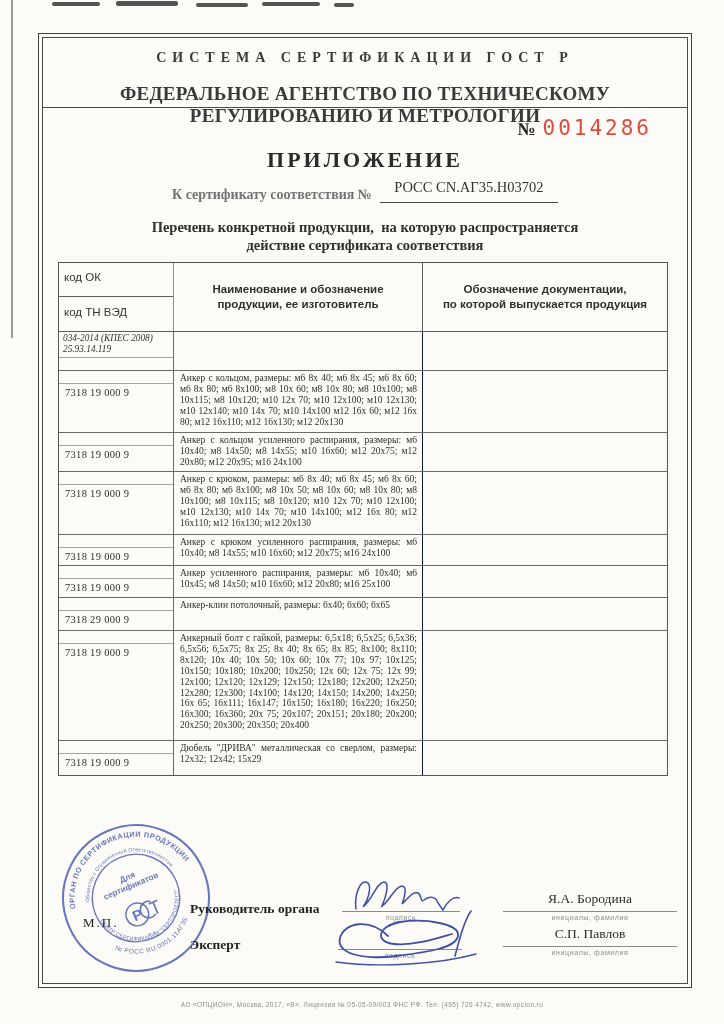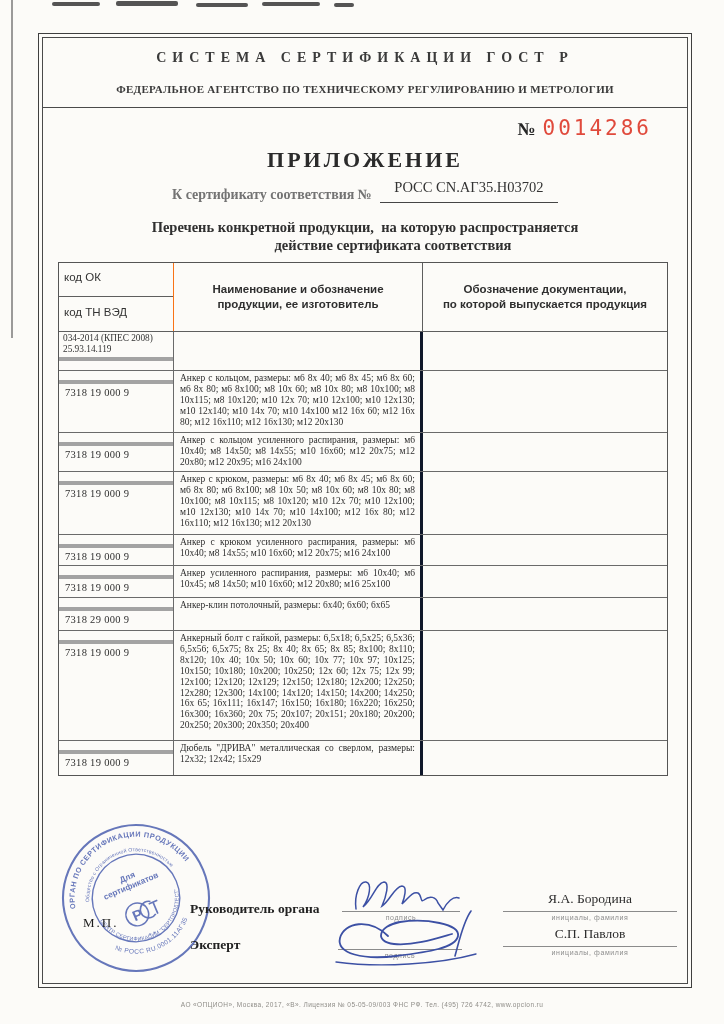--- a/index.html
+++ b/index.html
@@ -27,21 +27,21 @@
     position:absolute;inset:3px;
     border:1.1px solid #4a4a4a;
   }
   .sys-title{
     position:absolute;left:38px;width:654px;top:50px;
     text-align:center;font-size:14px;font-weight:bold;letter-spacing:6px;
     color:#3a3a3a;
   }
   .agency-title{
     position:absolute;left:44px;width:642px;top:83px;
-    text-align:center;font-size:11px;font-weight:bold;letter-spacing:.3px;
+    text-align:center;font-size:19px;font-weight:bold;letter-spacing:.3px;
     color:#3a3a3a;
   }
   .head-rule{
     position:absolute;left:43px;top:107px;width:645px;height:0;
     border-top:1.2px solid #4a4a4a;
   }
   .blank-no{
     position:absolute;right:72px;top:116px;
     display:flex;align-items:baseline;gap:7px;
   }
@@ -65,21 +65,21 @@
     border-bottom:1.4px solid #454545;
     padding:0 14px 7px 14px;margin-left:8px;line-height:1;
     min-width:150px;text-align:center;
   }
   .subtitle{
     position:absolute;left:38px;width:654px;
     text-align:center;font-size:14.5px;font-weight:bold;color:#2f2f2f;
     white-space:pre-wrap;
   }
   .subtitle.l1{top:219px;}
-  .subtitle.l2{top:237px;margin-left:28px;}
+  .subtitle.l2{top:237px;}
   
   .ptable{
     position:absolute;left:58px;top:262px;width:610px;
     border:1.2px solid #555;box-sizing:border-box;
     font-size:10px;color:#333;
   }
   .thead{display:flex;border-bottom:1px solid #5e5e5e;height:69px;box-sizing:border-box;}
   .tc{box-sizing:border-box;}
   .hc1{width:115px;border-right:1px solid #f97316;font-family:"Liberation Sans",sans-serif;font-size:11.5px;}
   .hc1 .sub1{height:34px;border-bottom:1px solid #5e5e5e;box-sizing:border-box;padding:8px 0 0 5px;}
@@ -88,26 +88,26 @@
   .hc3{flex:1;}
   .hc2,.hc3{
     display:flex;flex-direction:column;justify-content:center;align-items:center;
     text-align:center;font-weight:bold;font-size:11.5px;line-height:15px;
     font-family:"Liberation Sans",sans-serif;color:#2f2f2f;
   }
   .trow{display:flex;border-bottom:1px solid #6a6a6a;box-sizing:border-box;}
   .trow:last-child{border-bottom:none;}
   .rc1{width:115px;border-right:1px solid #6a6a6a;}
   .rc2{
-    width:249px;border-right:3px solid #0f172a;
+    width:249px;border-right:1px solid #0f172a;
     font-size:9.5px;line-height:10.9px;padding:2px 5px 2px 6px;
     text-align:justify;color:#2f2f2f;
   }
   .rc3{flex:1;}
-  .okstrip{height:13px;border-bottom:4px solid #a3a3a3;box-sizing:border-box;}
+  .okstrip{height:13px;border-bottom:1px solid #a3a3a3;box-sizing:border-box;font-style:italic;}
   .okstrip.tall{height:auto;padding:1px 2px 2px 4px;font-size:9.3px;line-height:11px;}
   .tncode{padding:3px 0 0 6px;font-size:10.5px;letter-spacing:.3px;color:#2f2f2f;}
   
   .mp{
     position:absolute;left:83px;top:915px;font-size:13px;letter-spacing:2px;
     color:#1d1d1d;z-index:6;
   }
   .sign-label{
     position:absolute;font-size:13.5px;font-weight:bold;color:#222;z-index:4;
   }

